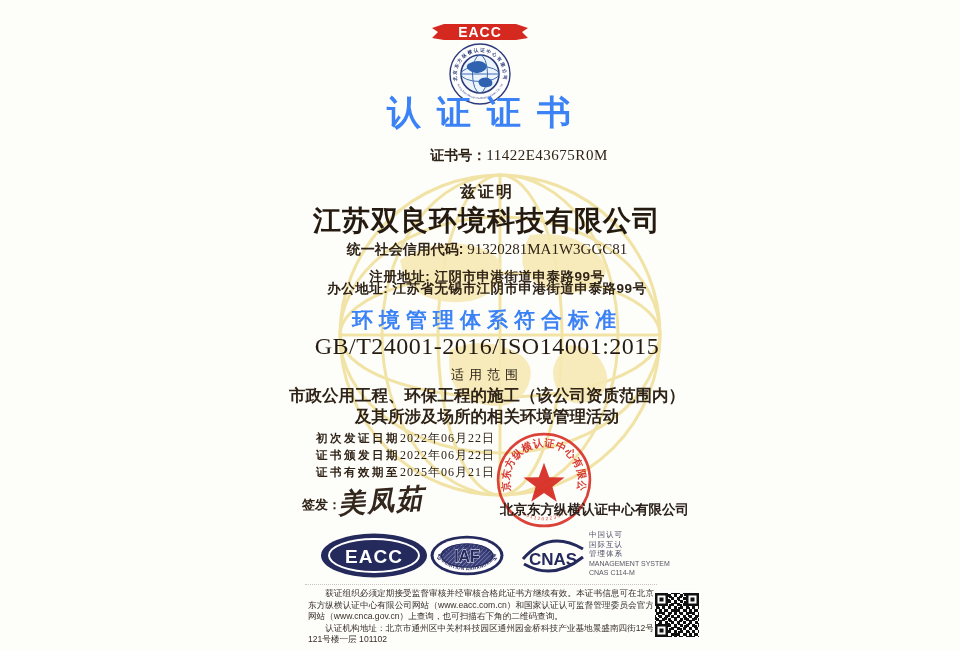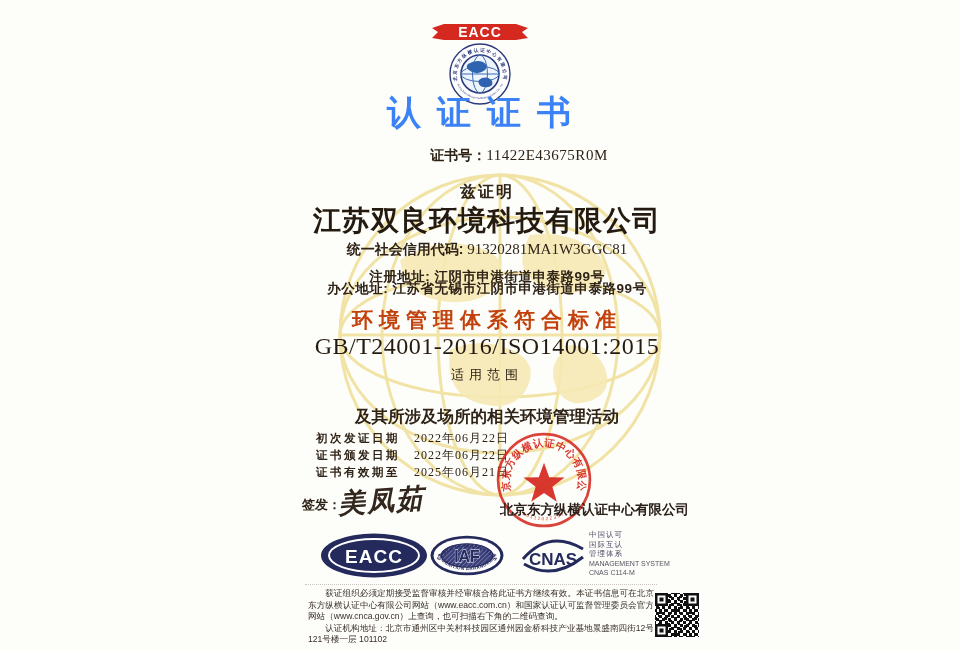--- a/index.html
+++ b/index.html
@@ -12,27 +12,27 @@
   .ctr{position:absolute; left:14px; right:0; text-align:center; white-space:nowrap;}
   .title{top:90px; font-size:34px; font-weight:800; letter-spacing:16px; color:#3b82f6;}
   .certno{top:147px; font-size:14px; font-weight:700; transform:translateX(32px);}
   .certno .num{font-family:"Liberation Serif","DejaVu Serif",serif; font-weight:400; font-size:15px; letter-spacing:.5px;}
   .certify{top:182px; font-size:16px; font-weight:700; letter-spacing:2px;}
   .company{top:202px; font-size:28px; font-weight:800; letter-spacing:1px; color:#241a10;}
   .credit{top:241px; font-size:14px; font-weight:700;}
   .credit .num{font-family:"Liberation Serif","DejaVu Serif",serif; font-weight:400; font-size:15px;}
   .addr1{top:268px;} .addr2{top:280px;}
   .addr{font-size:13.5px; font-weight:700; letter-spacing:.5px;}
-  .system{top:306px; font-size:21px; font-weight:800; letter-spacing:6px; color:#c2410c;}
+  .system{top:306px; font-size:21px; font-weight:800; letter-spacing:6px; color:#3b82f6;}
   .standard{top:333px; font-size:24px; font-family:"Liberation Serif","DejaVu Serif",serif; letter-spacing:.5px; color:#241a10;}
   .scopelbl{top:366px; font-size:13px; font-weight:400; letter-spacing:5px;}
   .scope1{top:385px;} .scope2{top:406px;}
   .scope{font-size:16.5px; font-weight:700;}
   .dates{position:absolute; left:316px; top:430px;}
-  .drow{display:flex; gap:14px; height:17px; align-items:center;justify-content:center;}
+  .drow{display:flex; height:17px; align-items:center;justify-content:center;}
   .dlabel{font-size:11.5px; font-weight:700; letter-spacing:2.5px;}
   .dval{font-size:12px; font-family:"Liberation Serif","DejaVu Serif",serif; letter-spacing:1px;}
   .sign{position:absolute; left:302px; top:496px; font-size:13px; font-weight:700;}
   .signname{position:absolute; left:338px; top:483px; font-size:27px; font-weight:700;
     font-family:"DejaVu Serif","Liberation Serif",serif; font-style:italic;
     transform:rotate(-4deg); letter-spacing:2px; color:#33261c;}
   .issuer{position:absolute; left:500px; top:501px; width:170px; text-align:center;
     font-size:13.5px; font-weight:700; color:#2b211a; white-space:nowrap;}
   .sealwrap{position:absolute; left:495px; top:431px; width:98px; height:98px; opacity:.92;}
   .wm{position:absolute; left:330px; top:165px; width:340px; height:340px; opacity:.55;}
@@ -119,20 +119,21 @@
     <span>江阴市申港街道申泰路99号</span>
   </div>
   <div class="ctr addr addr2">
     <span>办公地址:</span>
     <span>江苏省无锡市江阴市申港街道申泰路99号</span>
   </div>
 
   <div class="ctr system">环境管理体系符合标准</div>
   <div class="ctr standard">GB/T24001-2016/ISO14001:2015</div>
   <div class="ctr scopelbl">适用范围</div>
+  <div class="ctr scope scope1">市政公用工程、环保工程的施工（该公司资质范围内）</div>
   <div class="ctr scope scope2">及其所涉及场所的相关环境管理活动</div>
 
   <div class="dates">
     <div class="drow">
       <span class="dlabel">初次发证日期</span>
       <span class="dval">2022年06月22日</span>
     </div>
     <div class="drow">
       <span class="dlabel">证书颁发日期</span>
       <span class="dval">2022年06月22日</span>

